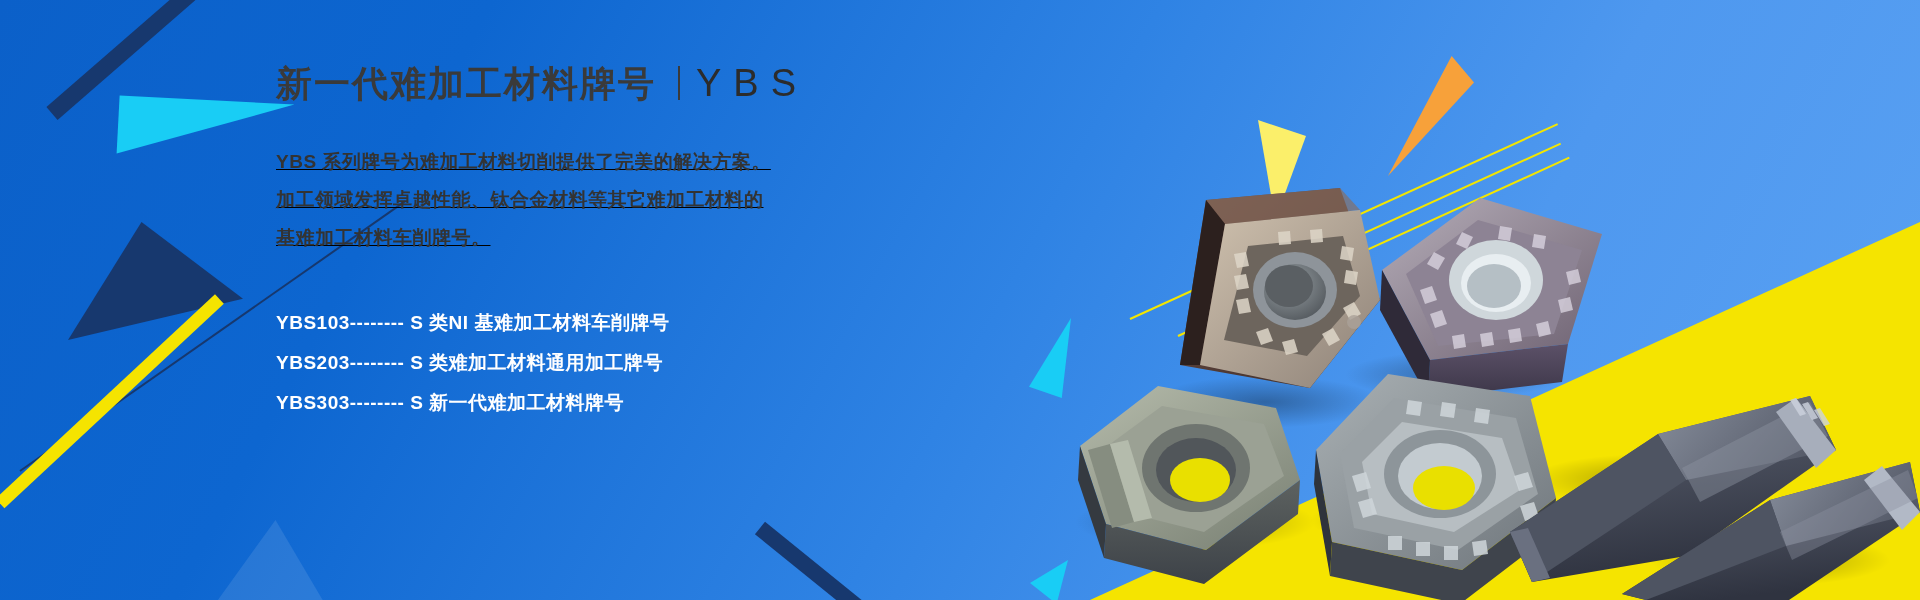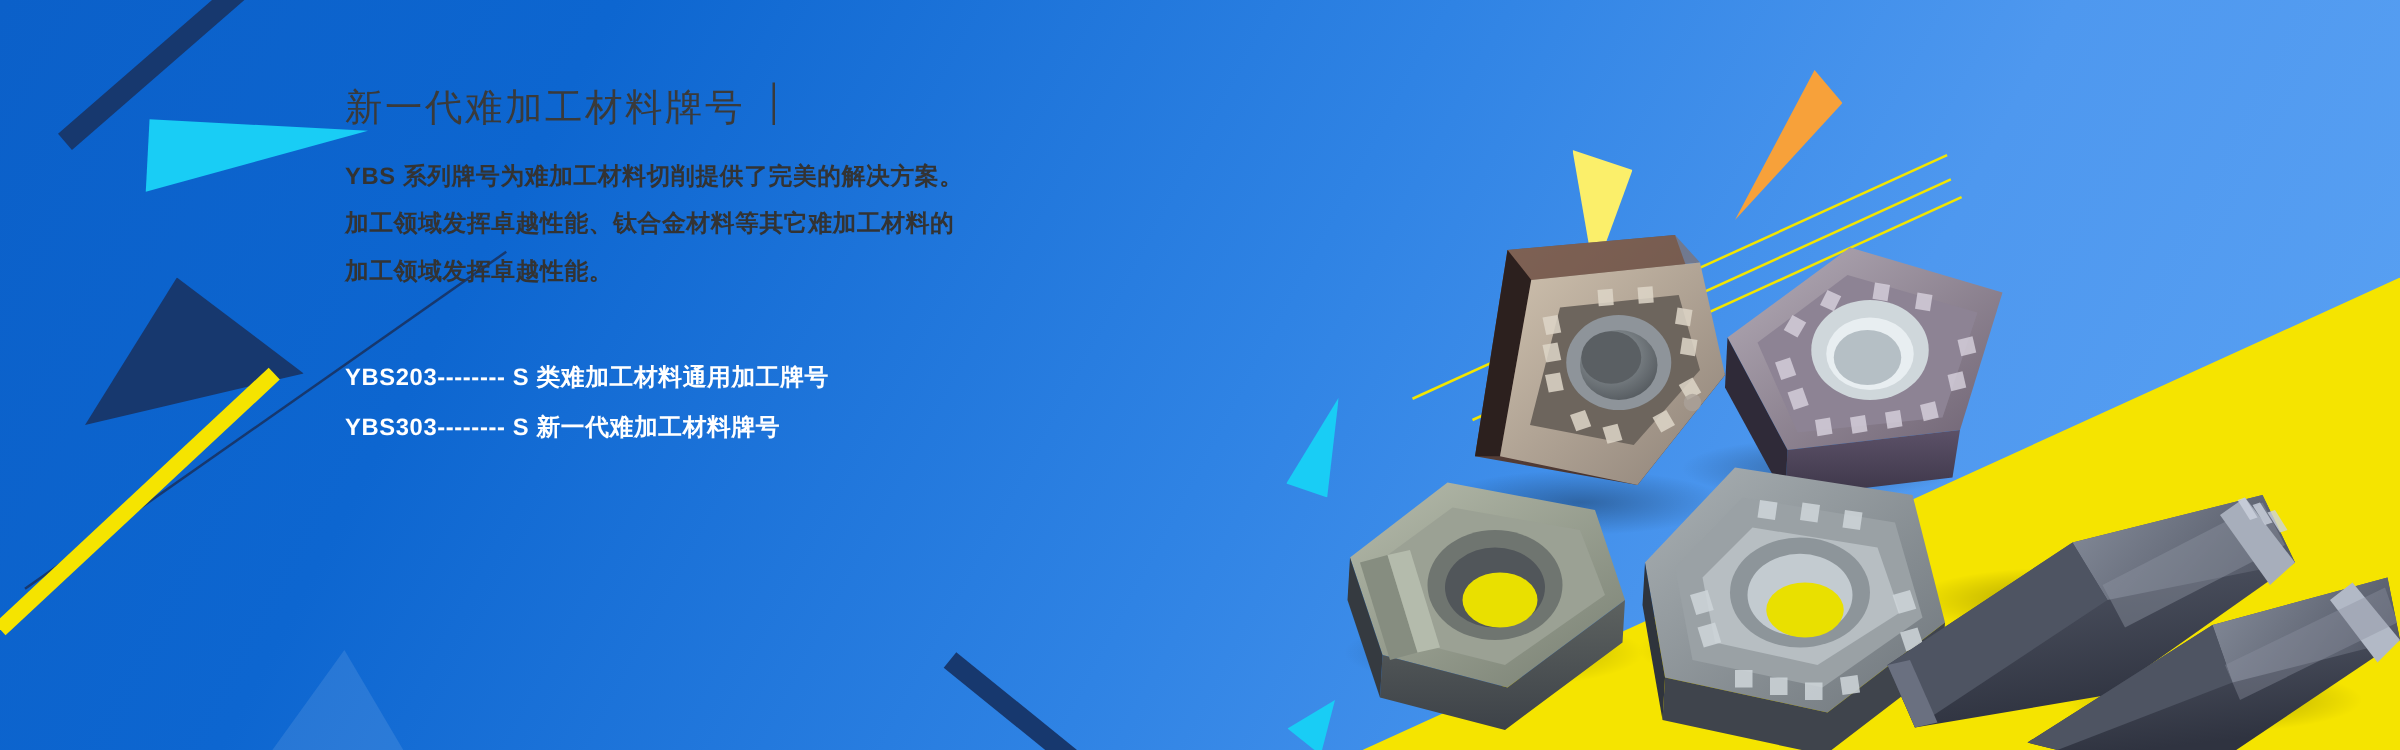--- a/index.html
+++ b/index.html
@@ -107,36 +107,36 @@
   }
   .ray-1{ left:1130px; top:318px; width:470px; transform:rotate(-24.5deg); }
   .ray-2{ left:1178px; top:335px; width:430px; transform:rotate(-24.5deg); }
   .ray-3{ left:1224px; top:296px; width:370px; transform:rotate(-24.5deg); }
 
   
   .copy{ position:absolute; left:276px; top:62px; width:760px; }
 
   .title-row{ display:flex; align-items:baseline; }
   .title-cn{
-    font-size:30px; font-weight:400; color:#3a3a3a;
+    font-size:36px; font-weight:700; color:#3a3a3a;
     letter-spacing:2px; line-height:1.1;
   }
   .title-divider{
     display:inline-block;
     width:2px; height:34px;
     background:#3a3a3a;
     margin:0 16px 0 22px;
     position:relative; top:4px;
   }
   .title-en{
     font-size:38px; font-weight:400; color:#2c2c2c;
     letter-spacing:12px;
   }
 
-  .desc{ margin-top:20px; }
+  .desc{ margin-top:38px;text-decoration:underline; }
   .desc p{
     font-size:19px; color:#333333; font-weight:600;
     line-height:38px; letter-spacing:0.5px;
     white-space:nowrap;
   }
 
   .grades{ margin-top:46px; }
   .grades p{
     font-size:19px; color:#ffffff; font-weight:700;
     line-height:40px; letter-spacing:0.5px;
@@ -168,29 +168,31 @@
   <div class="shape tri-orange"></div>
   <div class="shape ray ray-1"></div>
   <div class="shape ray ray-2"></div>
   <div class="shape ray ray-3"></div>
 
   <div class="copy">
 
     <div class="title-row">
       <span class="title-cn">新一代难加工材料牌号</span>
       <span class="title-divider"></span>
+      <span class="title-en">YBS</span>
     </div>
 
     <div class="desc">
       <p>YBS 系列牌号为难加工材料切削提供了完美的解决方案。</p>
       <p>加工领域发挥卓越性能、钛合金材料等其它难加工材料的</p>
-      <p>加工领域发挥卓越性能。</p>
+      <p>基难加工材料车削牌号。</p>
     </div>
 
     <div class="grades">
+      <p>YBS103-------- S 类NI 基难加工材料车削牌号</p>
       <p>YBS203-------- S 类难加工材料通用加工牌号</p>
       <p>YBS303-------- S 新一代难加工材料牌号</p>
     </div>
 
   </div>
 
   <div class="inserts">
     <svg viewBox="0 0 910 450" xmlns="http://www.w3.org/2000/svg" aria-hidden="true">
       <defs>
         <linearGradient id="gBrown" x1="0" y1="0" x2="1" y2="1">

